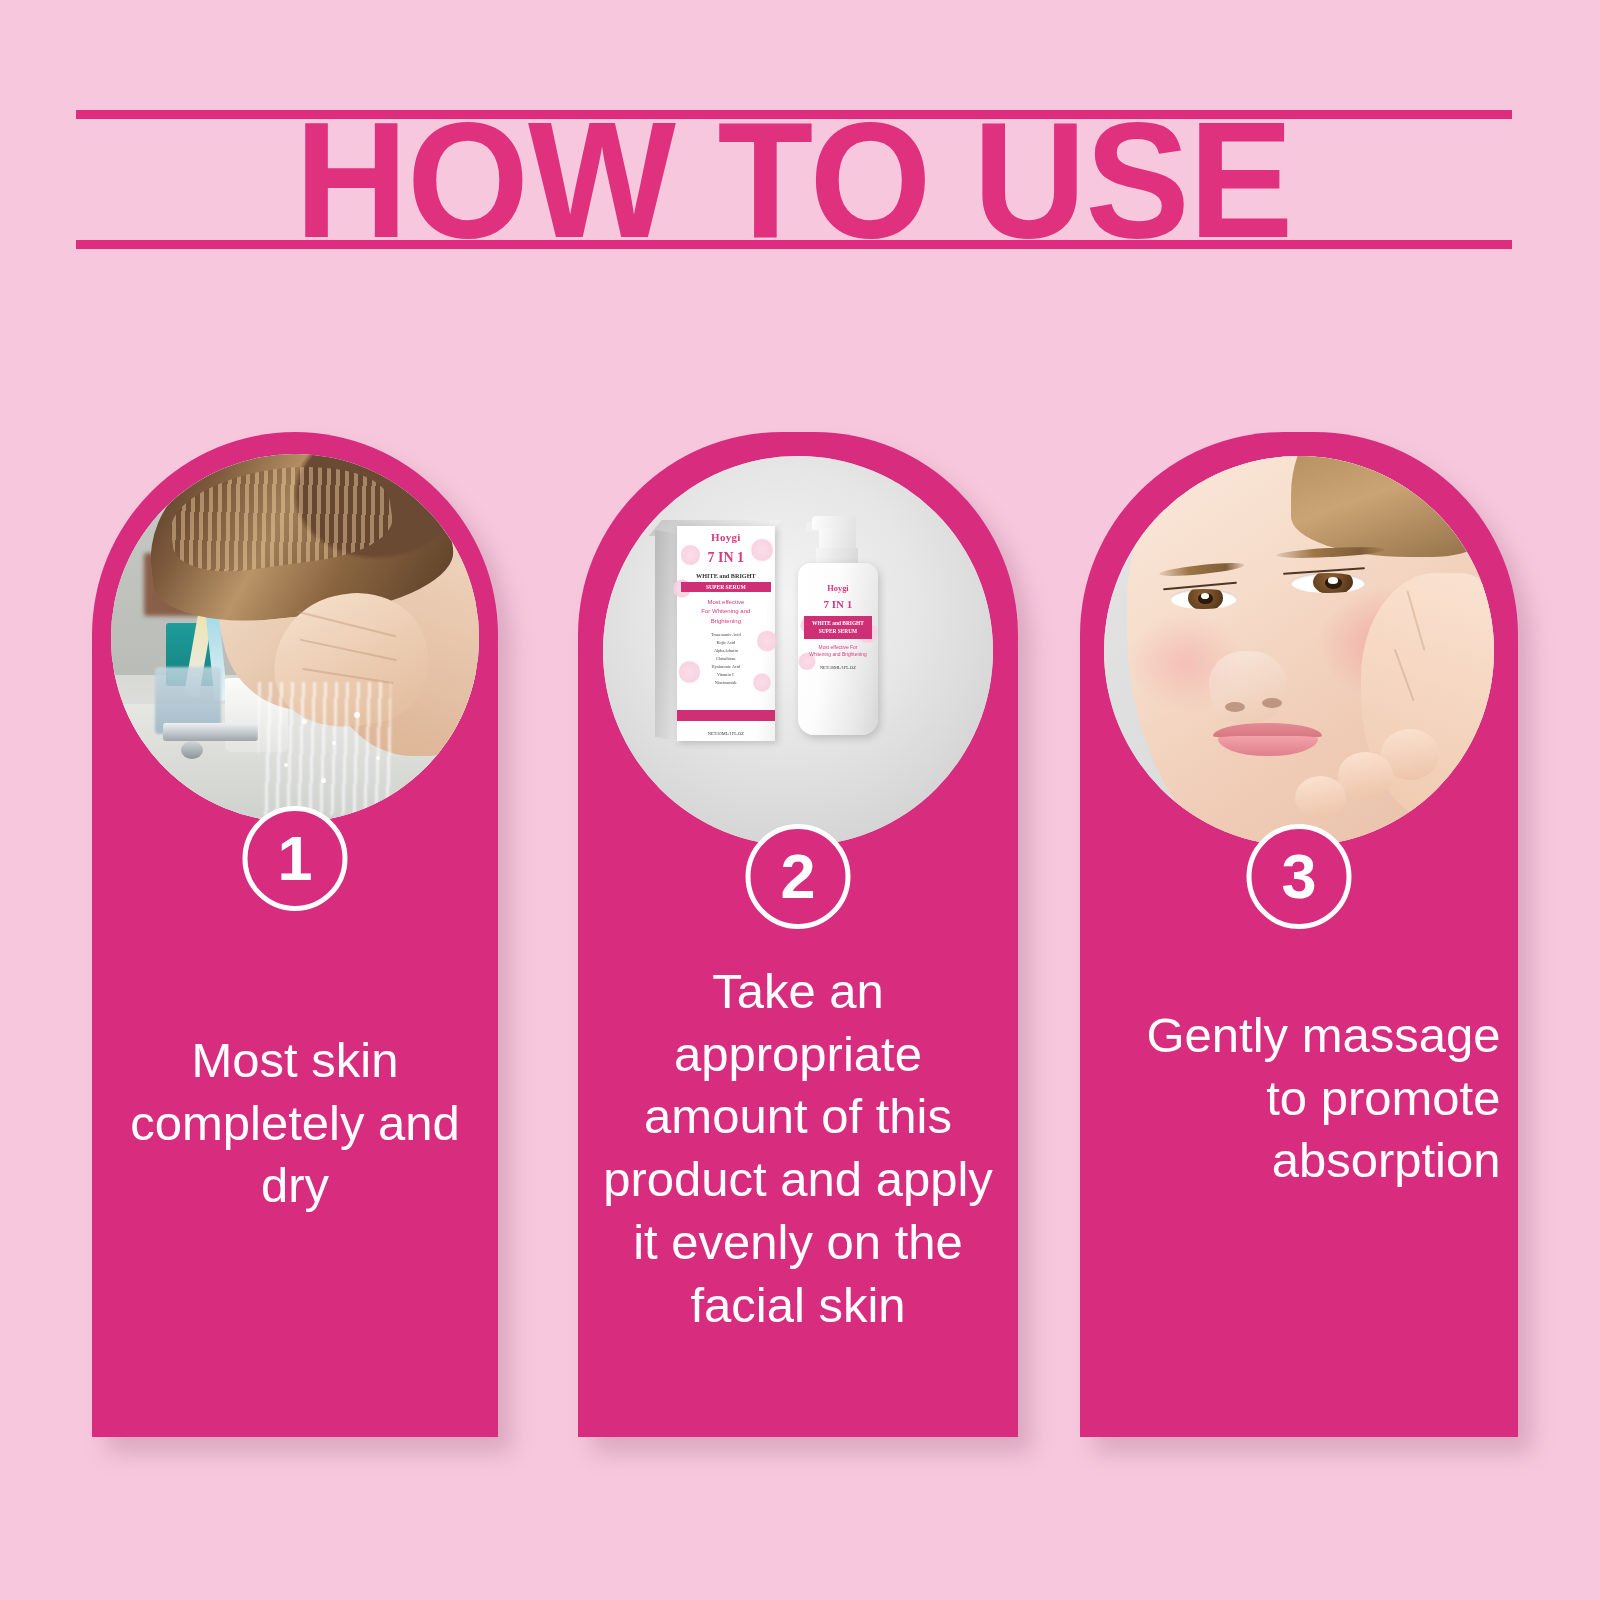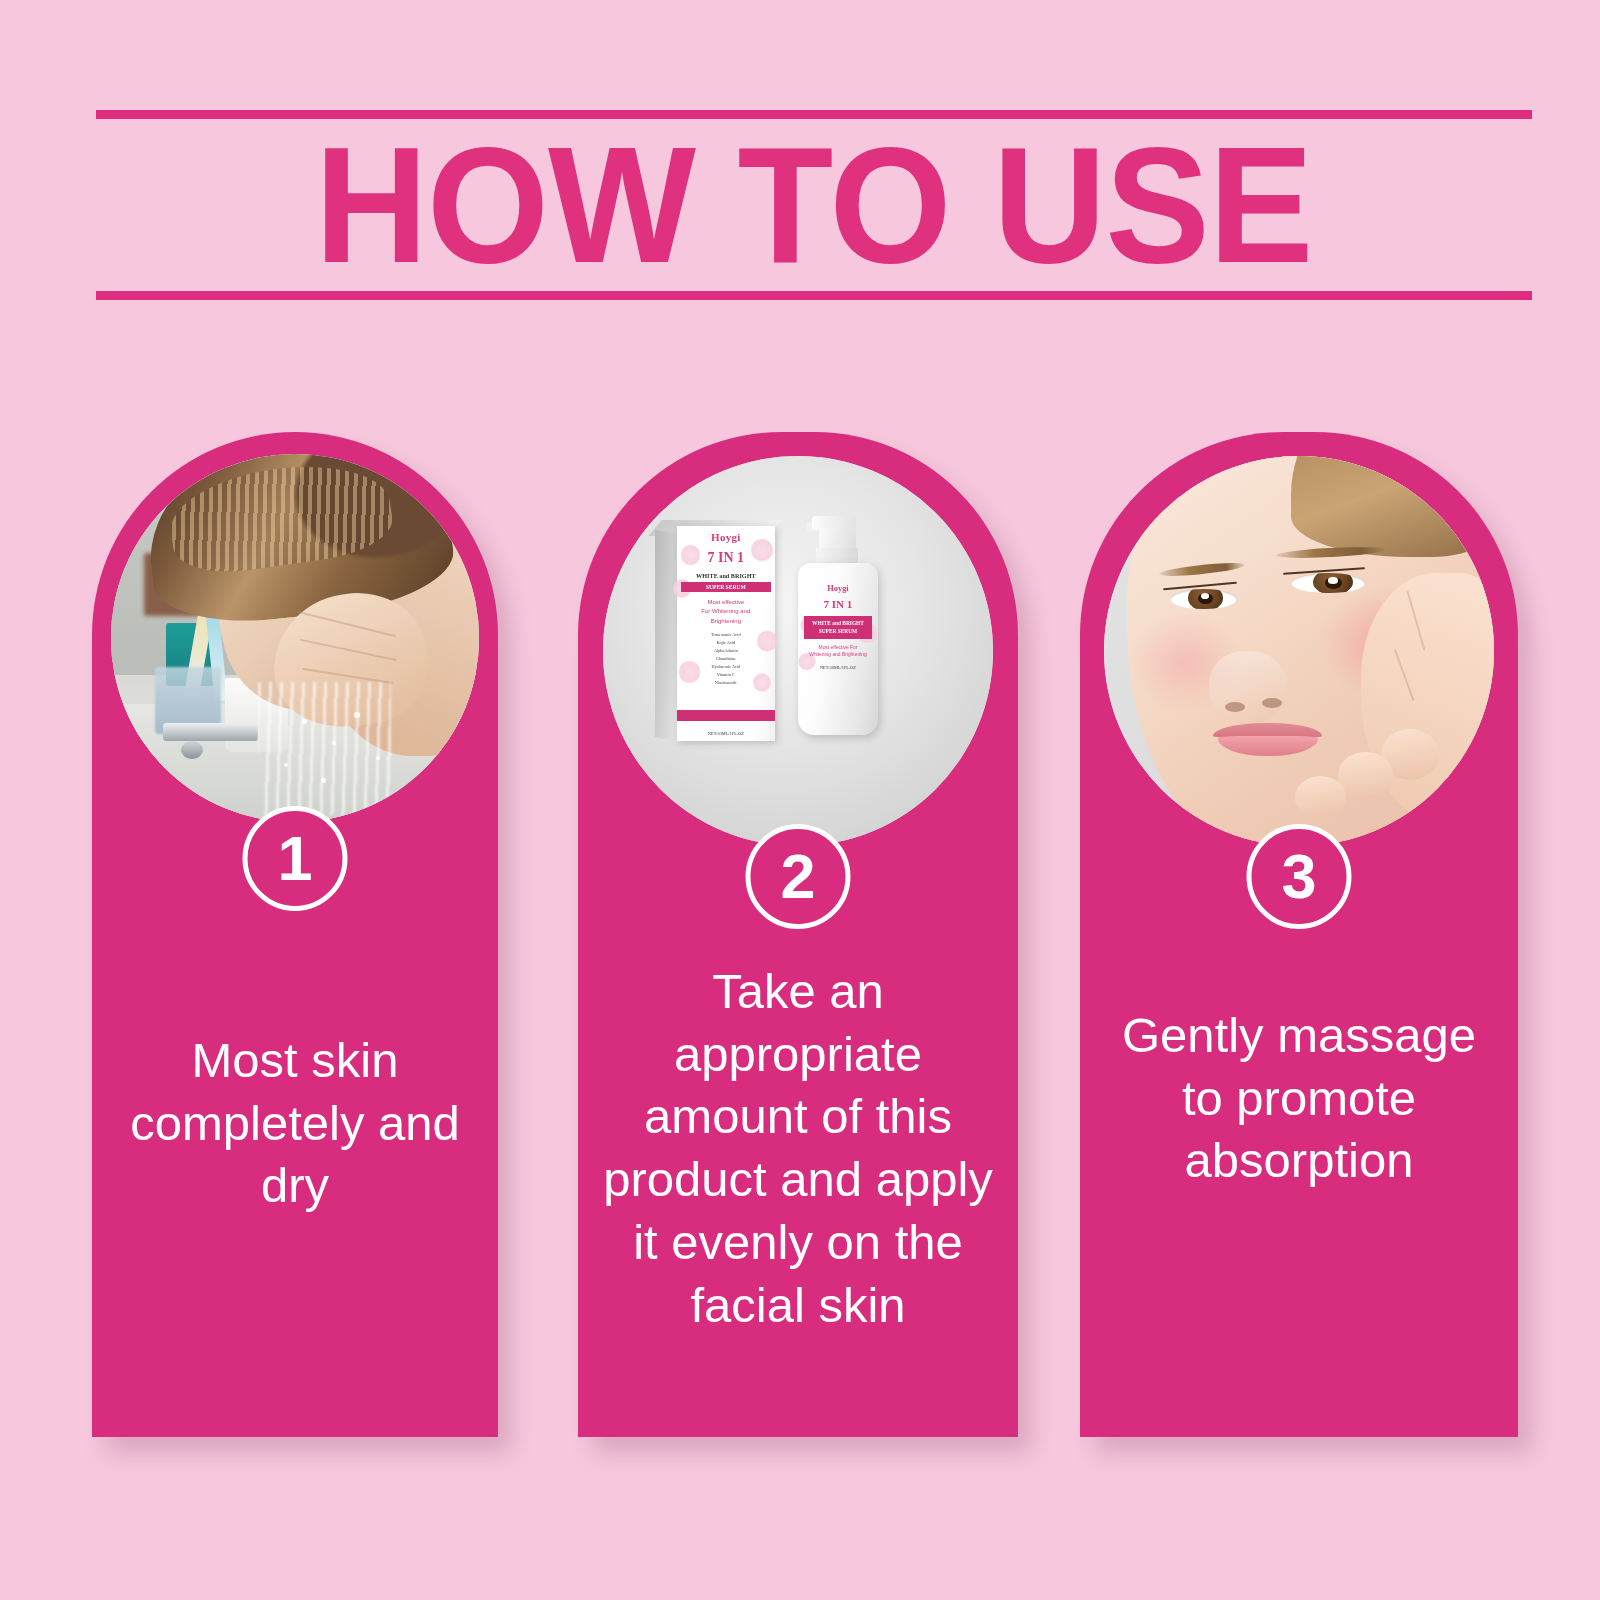--- a/index.html
+++ b/index.html
@@ -7,21 +7,21 @@
   body{
     background:#f7c8dd;
     font-family:"Liberation Sans", sans-serif;
     position:relative;
     overflow:hidden;
   }
 
   
   #header{
     position:absolute;
-    left:96px; top:110px; width:1436px; height:190px;
+    left:76px; top:110px; width:1436px; height:139px;
   }
   .rule{
     position:absolute; left:0; width:100%; height:9px;
     background:#de2d7e;
   }
   .rule.top{ top:0; }
   .rule.bottom{ bottom:0; }
   #page-title{
     position:absolute; left:0; right:0; top:50%;
     transform:translateY(-50%);
@@ -372,21 +372,21 @@
     position:absolute; left:4%; right:4%;
     color:#ffffff;
     text-align:center;
     font-size:49px;
     line-height:1.28;
     font-weight:400;
     font-family:"Liberation Sans", sans-serif;
   }
   .card-1 .caption{ top:597px; }
   .card-2 .caption{ top:528px; }
-  .card-3 .caption{ top:572px; }
+  .card-3 .caption{ top:572px;text-align:right; }
 </style>
 </head>
 <body>
 
 <div id="header">
   <div class="rule top"></div>
   <div id="page-title">
     <span id="page-title-inner">HOW TO USE</span>
   </div>
   <div class="rule bottom"></div>

